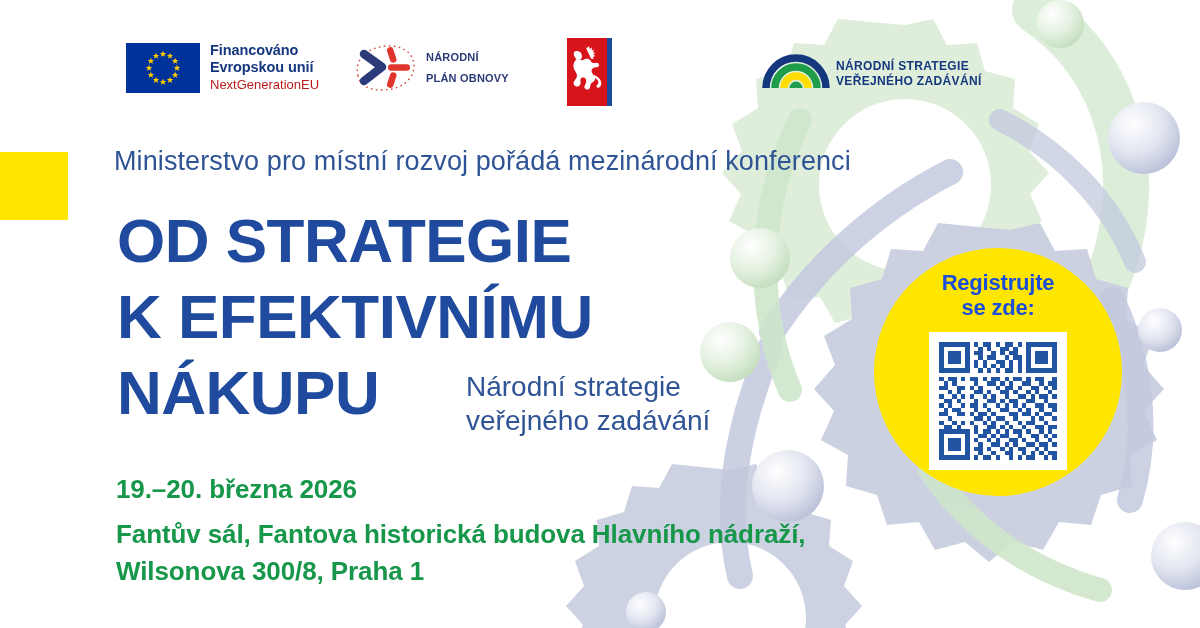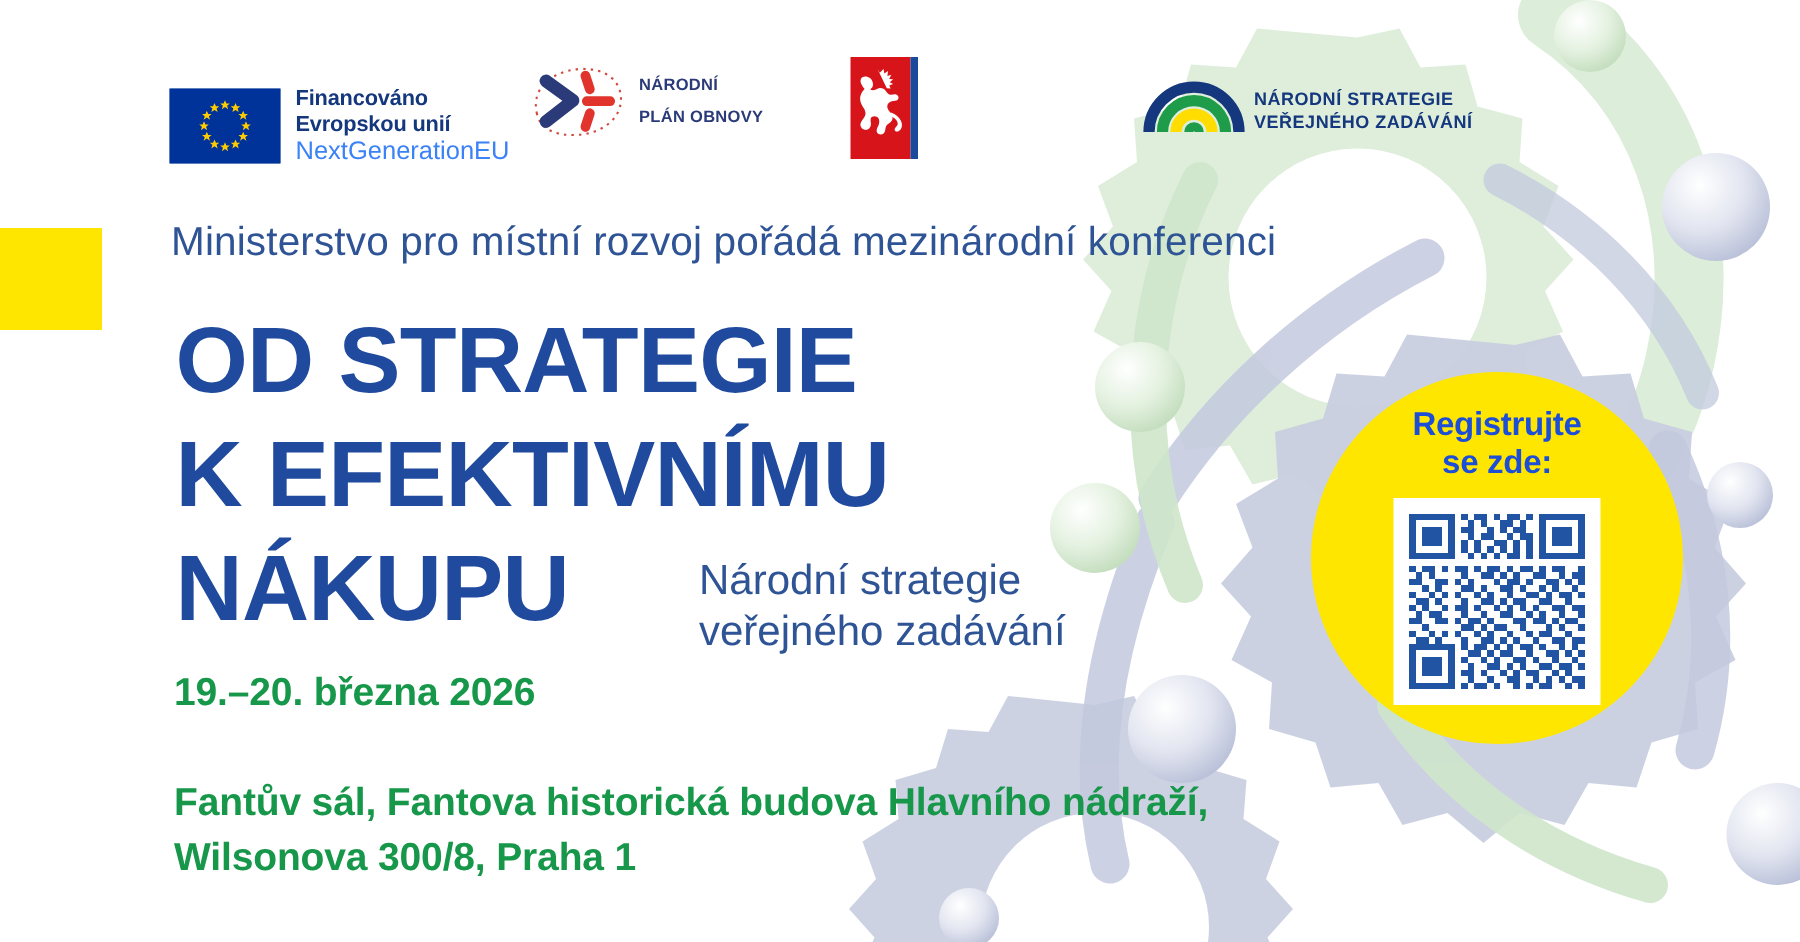--- a/index.html
+++ b/index.html
@@ -30,31 +30,31 @@
   }
 
   
   .logo-row{
     position:absolute;left:0;top:0;width:1200px;height:120px;
     z-index:5;
   }
   .logo{position:absolute;display:flex;align-items:center;}
 
   
-  #logo-eu{left:113px;top:42px;margin-top:16px;}
+  #logo-eu{left:126px;top:42px;}
   .eu-flag{
     width:74px;height:50px;background:#003399;position:relative;flex:0 0 auto;
   }
   .eu-text{margin-left:10px;}
   .eu-l1{
     font-size:14.5px;font-weight:bold;color:#14377d;line-height:16.5px;
     white-space:nowrap;letter-spacing:-0.1px;
   }
   .eu-l2{
-    font-size:17px;color:#3b82f6;line-height:16px;margin-top:2px;white-space:nowrap;
+    font-size:13px;color:#b91c1c;line-height:16px;margin-top:2px;white-space:nowrap;
   }
 
   
   #logo-npo{left:352px;top:40px;}
   .npo-mark{width:66px;height:56px;flex:0 0 auto;}
   .npo-text{margin-left:8px;}
   .npo-l1,.npo-l2{
     font-size:11px;font-weight:bold;color:#2b3a78;line-height:21px;
     letter-spacing:0.2px;white-space:nowrap;
   }
@@ -107,21 +107,21 @@
     position:absolute;left:466px;top:370px;
     font-size:28px;color:#2f5496;font-weight:300;line-height:34px;
     white-space:nowrap;
   }
 
   .venue{
     position:absolute;left:116px;
     font-size:26px;font-weight:bold;color:#17974a;
     line-height:26px;white-space:nowrap;letter-spacing:-0.1px;
   }
-  #venue-1{top:448px;}
+  #venue-1{top:476px;}
   #venue-2{top:521px;text-align:right;}
   #venue-3{top:558px;}
 
   
   #registration-badge{
     position:absolute;left:874px;top:248px;
     width:248px;height:248px;border-radius:50%;
     background:#ffe600;z-index:7;
     display:flex;flex-direction:column;align-items:center;
   }

